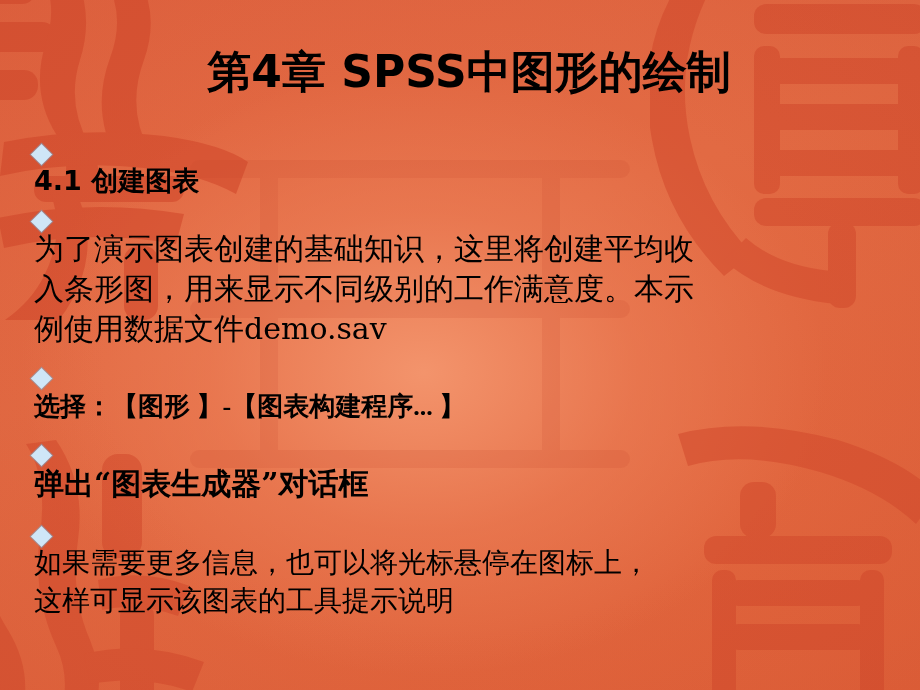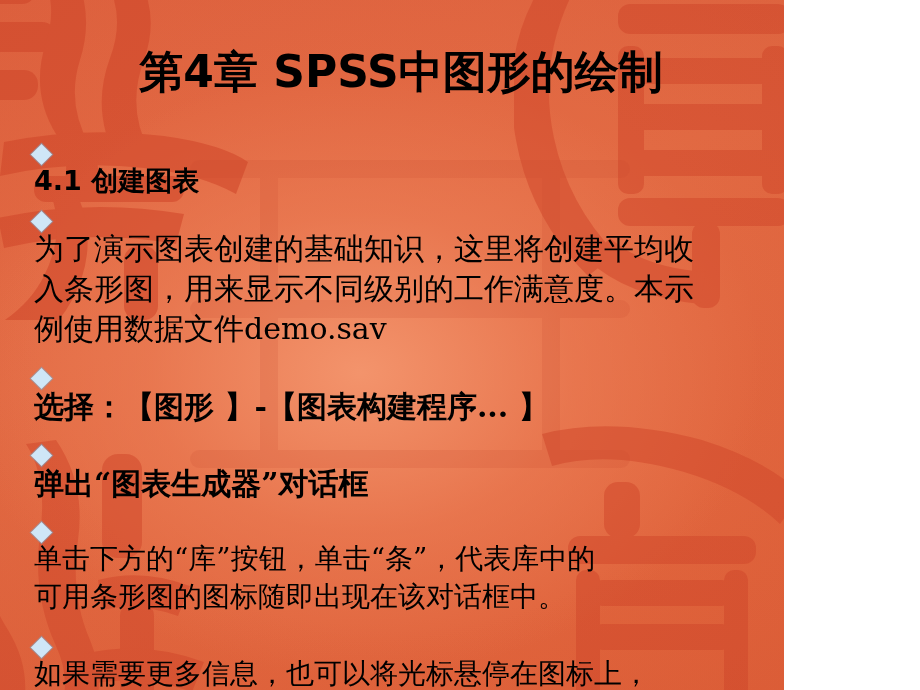--- a/index.html
+++ b/index.html
@@ -2,21 +2,21 @@
 <html lang="zh"><head>
 <meta charset="utf-8">
 <style>
   html, body {
     margin: 0;
     padding: 0;
     background: #ffffff;
   }
   #slide {
     position: relative;
-    width: 784px;
+    width: 920px;
     height: 690px;
     overflow: hidden;
     background: #e2683f;
     font-family: "DejaVu Sans", "Liberation Sans", sans-serif;
   }
 
   
   .bg-base {
     position: absolute;
     inset: 0;
@@ -96,21 +96,21 @@
   }
   .bullet-row.b-first .bullet-text {
     font-family: "DejaVu Sans", "Liberation Sans", sans-serif;
     font-weight: bold;
     font-size: 27px;
     line-height: 38px;
   }
   .bullet-row.b-first .bullet-mark { margin-top: 11px; }
 
   .bullet-row.b-two   .bullet-text { font-size: 30px; line-height: 40px; }
-  .bullet-row.b-three .bullet-text { font-size: 30px; line-height: 42px; font-weight: bold; }
+  .bullet-row.b-three .bullet-text { font-size: 26px; line-height: 42px; font-weight: bold; font-family: Liberation Serif, serif; }
   .bullet-row.b-four  .bullet-text { font-size: 30px; line-height: 42px; font-weight: bold; }
   .bullet-row.b-five  .bullet-text { font-size: 28px; line-height: 38px; }
   .bullet-row.b-six   .bullet-text { font-size: 28px; line-height: 38px; }
 
   .bullet-row.b-two   { margin-top: 0; justify-content: center; }
   .bullet-row.b-three { margin-top: 10px; }
   .bullet-row.b-four  { margin-top: 8px; }
   .bullet-row.b-five  { margin-top: 8px; }
   .bullet-row.b-six   { margin-top: 12px; }
 </style>
@@ -218,25 +218,20 @@
     <div class="bullet-row b-three">
       <span class="bullet-mark"></span>
       <span class="bullet-text">选择：【图形 】-【图表构建程序... 】</span>
     </div>
 
     <div class="bullet-row b-four">
       <span class="bullet-mark"></span>
       <span class="bullet-text">弹出“图表生成器”对话框</span>
     </div>
 
-    <div class="bullet-row b-five">
-      <span class="bullet-mark"></span>
-      <span class="bullet-text">单击下方的“库”按钮，单击“条”，代表库中的
-可用条形图的图标随即出现在该对话框中。</span>
-    </div>
 
     <div class="bullet-row b-six">
       <span class="bullet-mark"></span>
       <span class="bullet-text">如果需要更多信息，也可以将光标悬停在图标上，
 这样可显示该图表的工具提示说明</span>
     </div>
 
   </div>
 </div>
 

